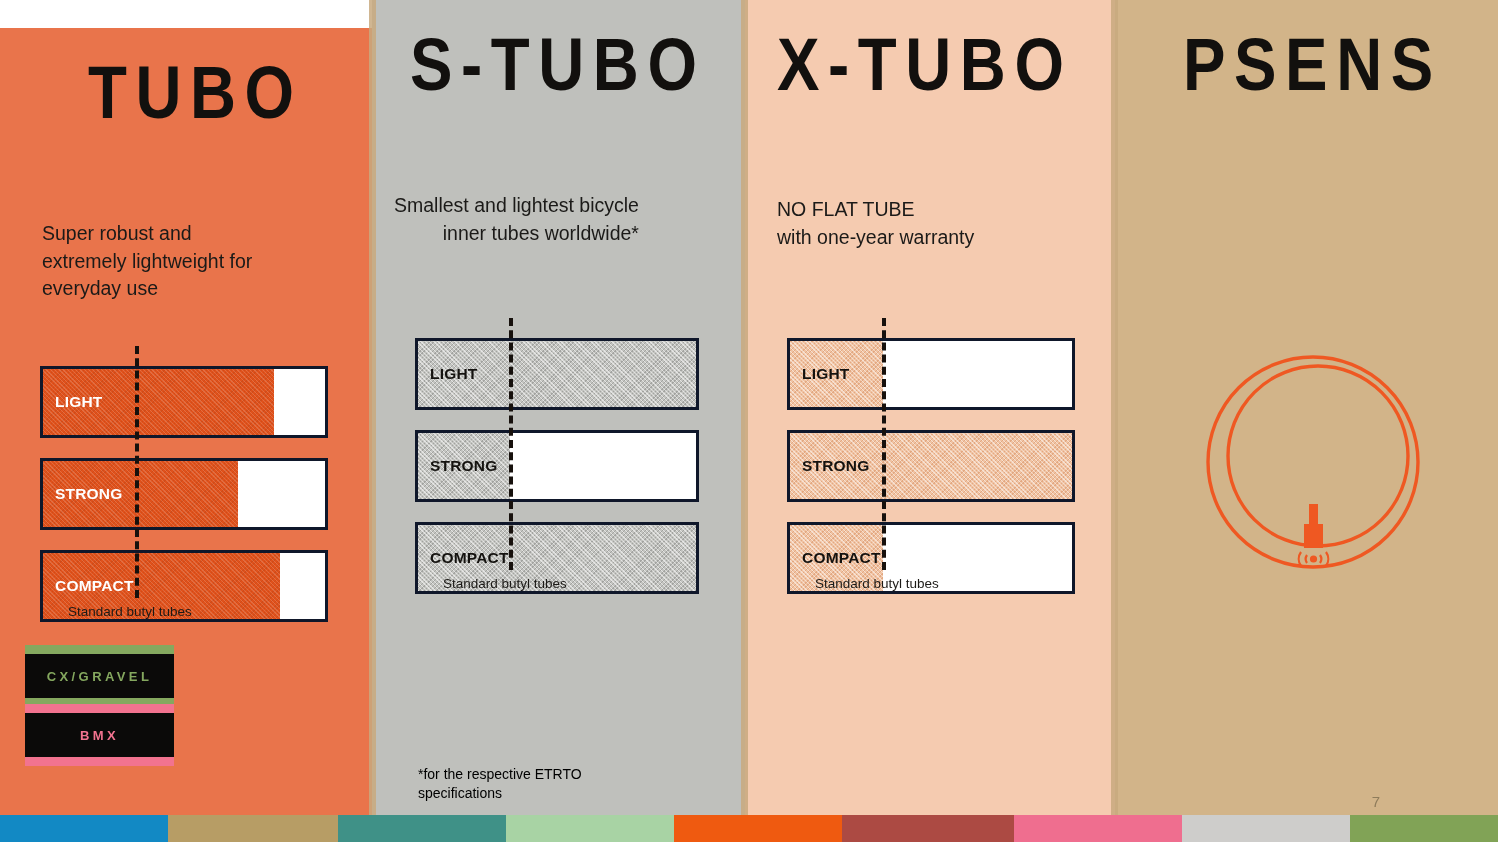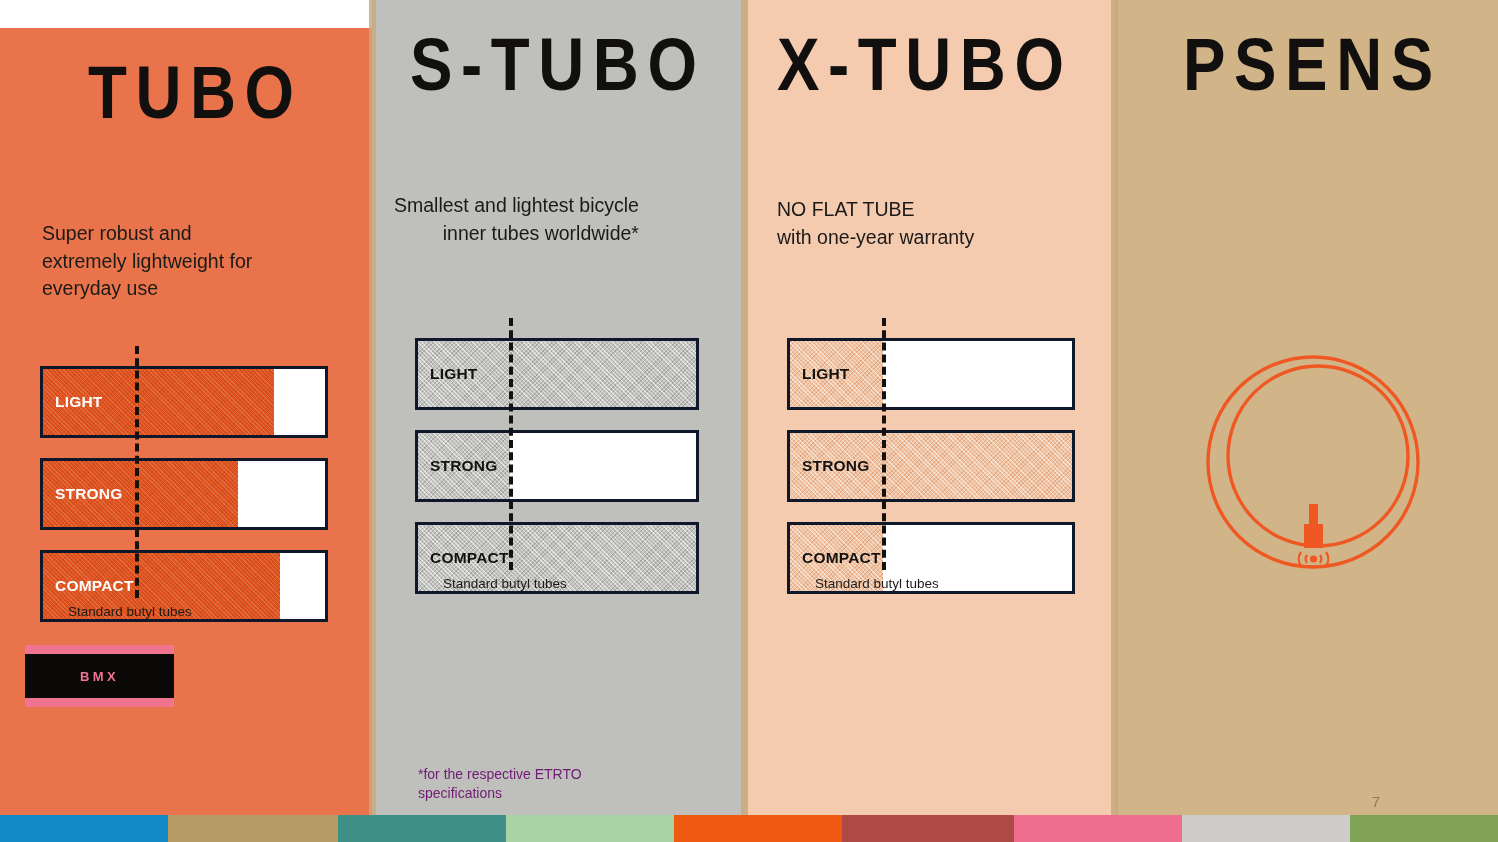--- a/index.html
+++ b/index.html
@@ -177,21 +177,21 @@
     color:var(--accent);
     white-space:nowrap;
   }
 
   .footnote{
     position:absolute;
     left:447px;
     top:765px;
     font-size:14px;
     line-height:1.38;
-    color:#701a75;
+    color:#000000;
     white-space:pre-line;
   }
   .c1 .footnote{left:46px;}
 
   
   .psens-art{
     position:absolute;
     left:1194px;
     top:352px;
     width:250px;height:230px;
@@ -235,20 +235,23 @@
           <span class="bar-label">STRONG</span>
         </div>
         <div class="bar-row">
           <div class="bar-fill" style="width: 84%;"></div>
           <span class="bar-label">COMPACT</span>
         </div>
       </div>
       <div class="dashline" style="left: 135.04px; position: absolute; top: 318px;"></div>
       <div class="axis-note" style="left: 68px;">Standard butyl tubes</div>
       <div class="tags">
+        <div class="tag" style="--accent: #85a85f;">
+          <span>CX/GRAVEL</span>
+        </div>
         <div class="tag" style="--accent: #f2738f;">
           <span>BMX</span>
         </div>
       </div>
     </div>
     <div class="col c1" style="background: rgb(191, 192, 188);">
       <div class="brand">S-TUBO</div>
       <div class="tagline">Smallest and lightest bicycle
 inner tubes worldwide*</div>
       <div class="chart">

